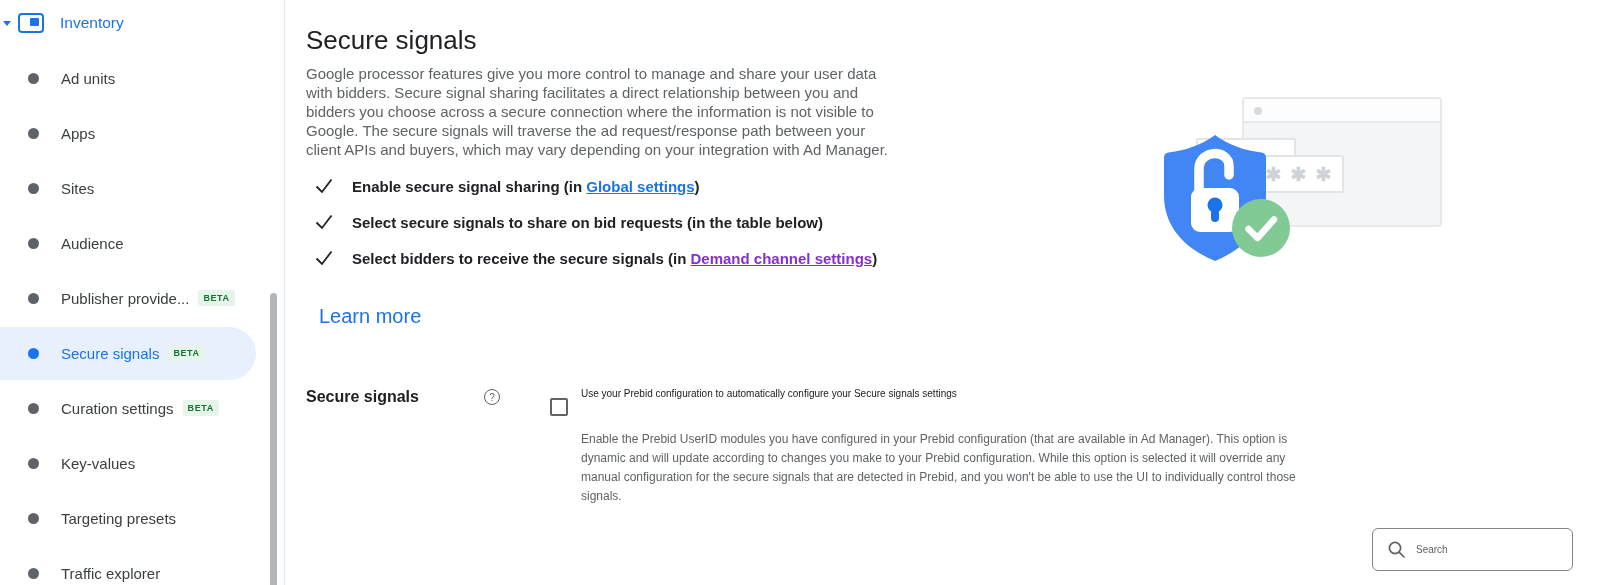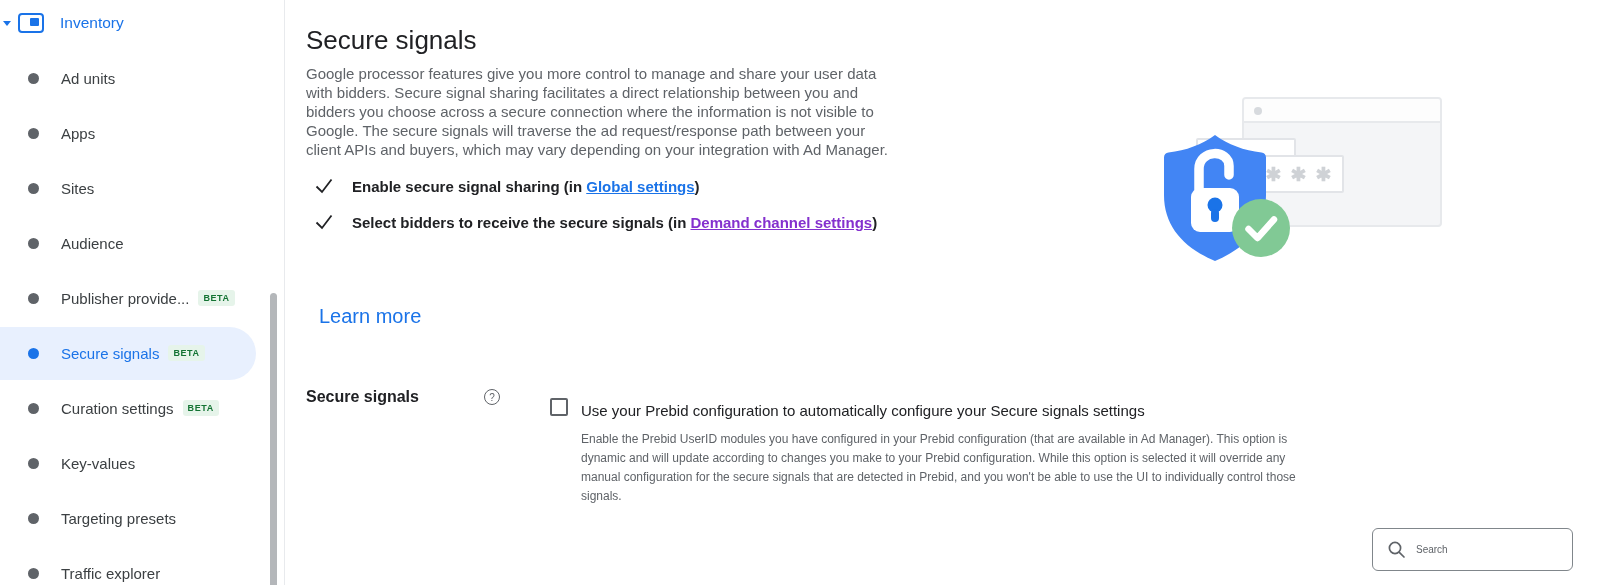--- a/index.html
+++ b/index.html
@@ -46,21 +46,21 @@
   .learn-more { position:absolute; left:33px; top:305px; font-size:20px; font-weight:500;
                 color:#1a73e8; cursor:pointer; }
   .section-heading { position:absolute; left:20px; top:388px; font-size:16px; font-weight:bold;
                      color:#202124; }
   .help-icon { position:absolute; left:198px; top:389px; width:16px; height:16px;
                border:1.3px solid #5f6368; border-radius:50%; color:#5f6368;
                font-size:10px; display:flex; align-items:center; justify-content:center;
                cursor:pointer; }
   .checkbox { position:absolute; left:264px; top:398px; width:18px; height:18px;
               border:2px solid #5f6368; border-radius:2px; background:#fff; cursor:pointer; }
-  .checkbox-label { position:absolute; left:295px; top:402px; font-size:15px; color:#202124;
+  .checkbox-label { position:absolute; left:295px; top:388px; font-size:10px; color:#202124;
                     white-space:nowrap; }
   .prebid-help { position:absolute; left:295px; top:430px; font-size:12px; line-height:19px;
                  color:#5f6368; white-space:nowrap; }
   .search-box { position:absolute; left:1086px; top:528px; width:201px; height:43px;
                 border:1px solid #80868b; border-radius:6px; background:#fff;
                 display:flex; align-items:center; }
   .search-box svg { margin-left:14px; flex:none; }
   .search-box input { border:none; outline:none; margin-left:10px; width:140px;
                       font-size:10px; color:#3c4043; font-family:"Liberation Sans", sans-serif; }
   .search-box input::placeholder { color:#5f6368; opacity:1; }
@@ -172,20 +172,26 @@
       <div class="check-row">
         <svg class="check-glyph" viewBox="0 0 22 20">
           <path d="M3.5 10.5 L9 16 L18.5 3.5" fill="none" stroke="#202124" stroke-width="1.8"></path>
         </svg>
         <span class="check-text"><span>Enable secure signal sharing (in </span><a class="lnk-blue">Global settings</a><span>)</span></span>
       </div>
       <div class="check-row">
         <svg class="check-glyph" viewBox="0 0 22 20">
           <path d="M3.5 10.5 L9 16 L18.5 3.5" fill="none" stroke="#202124" stroke-width="1.8"></path>
         </svg>
+        <span class="check-text"><span>Select secure signals to share on bid requests (in the table below)</span></span>
+      </div>
+      <div class="check-row">
+        <svg class="check-glyph" viewBox="0 0 22 20">
+          <path d="M3.5 10.5 L9 16 L18.5 3.5" fill="none" stroke="#202124" stroke-width="1.8"></path>
+        </svg>
         <span class="check-text"><span>Select bidders to receive the secure signals (in </span><a class="lnk-purple">Demand channel settings</a><span>)</span></span>
       </div>
     </div>
 
     <a class="learn-more">Learn more</a>
 
     <div class="section-heading">Secure signals</div>
     <div class="help-icon">?</div>
 
     <div class="checkbox"></div>

